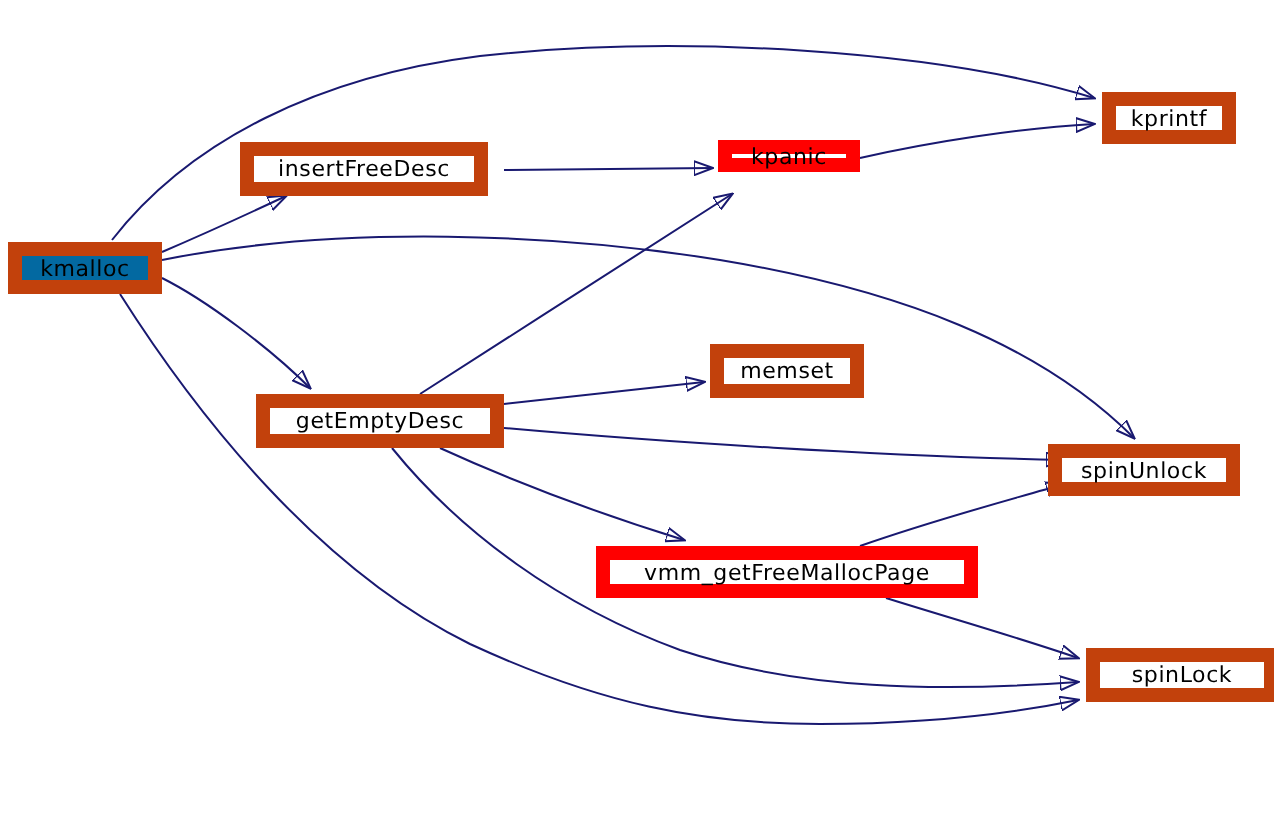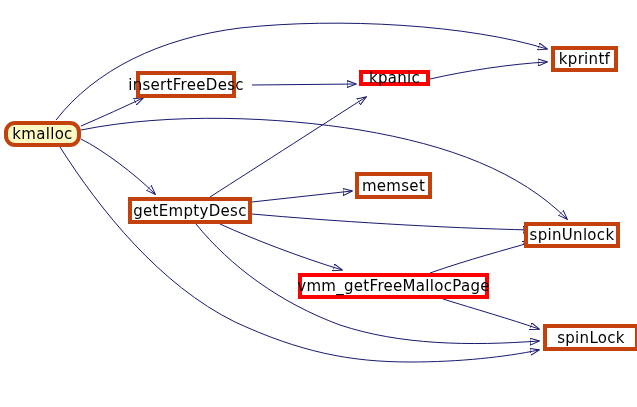--- a/index.html
+++ b/index.html
@@ -13,28 +13,28 @@
   }
   #edges { position: absolute; left: 0; top: 0; width: 637px; height: 407px; }
   #edges path { fill: none; stroke: #191970; stroke-width: 1; }
   .node {
     position: absolute;
     box-sizing: border-box;
     display: flex;
     align-items: center;
     justify-content: center;
     background: #ffffff;
-    border: 4px solid #c2410c;
+    border: 7px solid #c2410c;
     color: #000000;
-    font-size: 15px;
+    font-size: 11px;
     white-space: nowrap;
     letter-spacing: 0.3px;
     cursor: pointer;
   }
-  .node.root { background: #fef9c3; cursor: default; border-radius: 11px; }
+  .node.root { background: #0369a1; cursor: default; }
   .node.truncated { border-color: #ff0000; }
 </style>
 </head>
 <body>
 
 <div id="graph">
 
   <svg id="edges" width="637" height="407" viewBox="0 0 637 407" xmlns="http://www.w3.org/2000/svg">
     <defs>
       <marker id="arrow" viewBox="0 0 10 8" refX="9" refY="4" markerWidth="10" markerHeight="8" markerUnits="userSpaceOnUse" orient="auto">
@@ -53,21 +53,21 @@
     <path d="M 252,202 L 352,191" marker-end="url(#arrow)"></path>
     <path d="M 252,214 C 330,221 440,228 532,230" marker-end="url(#arrow)"></path>
     <path d="M 220,224 C 255,240 300,257 342,270" marker-end="url(#arrow)"></path>
     <path d="M 196,224 C 230,266 280,303 340,325 C 400,345 470,346 539,341" marker-end="url(#arrow)"></path>
     <path d="M 430,273 C 470,259 505,250 532,242" marker-end="url(#arrow)"></path>
     <path d="M 443,299 C 475,309 510,319 539,329" marker-end="url(#arrow)"></path>
   </svg>
 
   <div class="node root" style="left:4px; top:121px; width:77px; height:26px;">kmalloc</div>
 
-  <div class="node" style="left:136px; top:71px; width:100px; height:27px;">insertFreeDesc</div>
+  <div class="node" style="left:120px; top:71px; width:124px; height:27px;">insertFreeDesc</div>
 
   <div class="node truncated" style="left:359px; top:70px; width:71px; height:16px;">kpanic</div>
 
   <div class="node" style="left:551px; top:46px; width:67px; height:26px;">kprintf</div>
 
   <div class="node" style="left:128px; top:197px; width:124px; height:27px;">getEmptyDesc</div>
 
   <div class="node" style="left:355px; top:172px; width:77px; height:27px;text-align:center;">memset</div>
 
   <div class="node" style="left:524px; top:222px; width:96px; height:26px;">spinUnlock</div>

